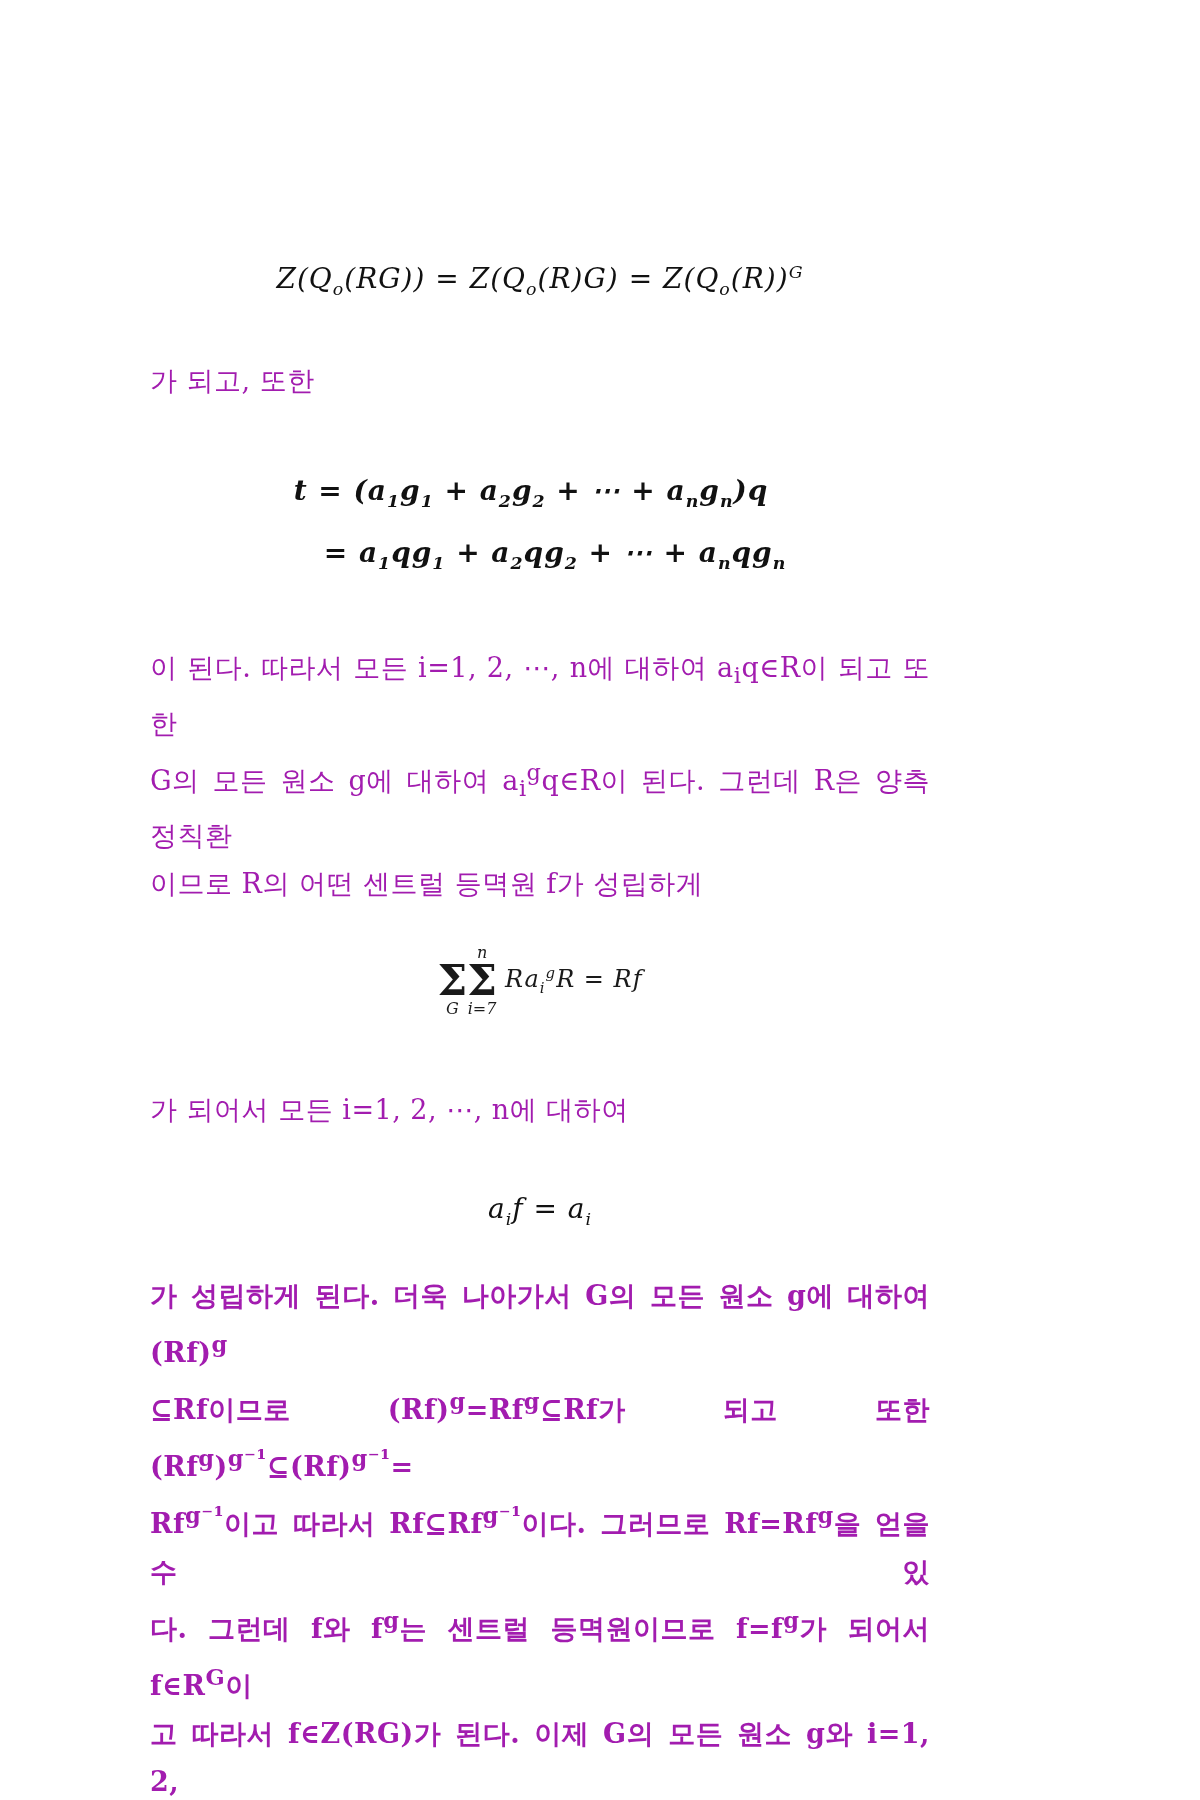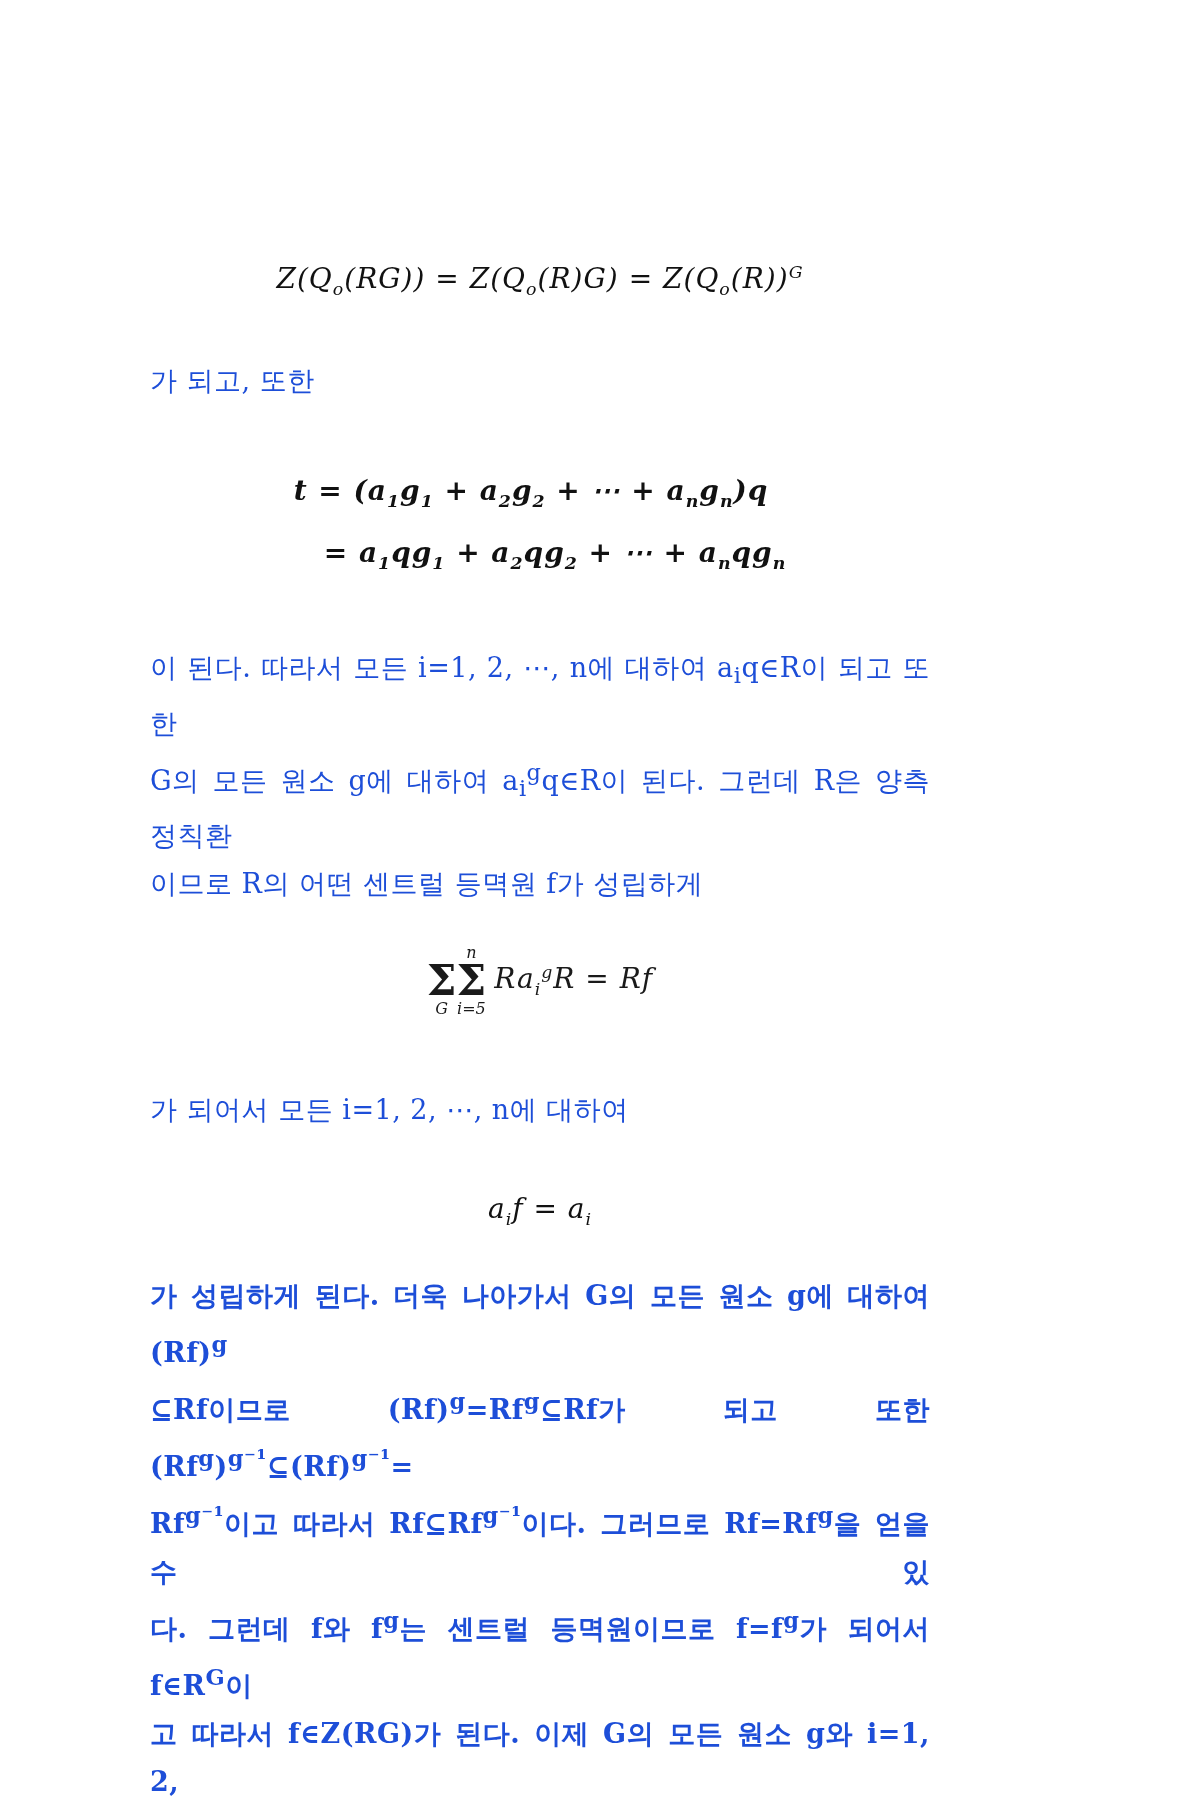--- a/index.html
+++ b/index.html
@@ -26,40 +26,40 @@
     color: #111;
   }
   .formula sup, .math sup { font-size: 62%; font-style: italic; }
   .formula sub, .math sub { font-size: 62%; font-style: italic; }
 
   .f1 { margin-top: 0; }
 
   .bodyline {
     font-size: 27px;
     line-height: 48px;
-    color: #1d4ed8;
+    color: #a21caf;
     letter-spacing: 0.5px;
     white-space: nowrap;
   }
   .para .bodyline { white-space: normal; }
   .para .fill { text-align: justify; text-align-last: justify; }
 
   .t-becomes { margin-top: 58px; }
 
   .f2 { margin-top: 60px; font-weight: bold; }
   .f2-inner { display: inline-block; text-align: left; }
   .f2-line1, .f2-line2 { line-height: 52px; }
   .f2-line2 { padding-left: 30px; }
 
   .para1 { margin-top: 56px; }
   .f3 { margin-top: 36px; display: flex; justify-content: center; align-items: center; }
   .bigsum { display: inline-flex; flex-direction: column; align-items: center; line-height: 1; }
   .sigma { font-size: 42px; font-style: normal; font-weight: bold; line-height: 0.9; }
   .lim { font-size: 16px; font-style: italic; line-height: 1.1; min-height: 18px; }
-  .sum-body { font-size: 28px; font-style: italic; margin-left: 8px; letter-spacing: 1px; }
+  .sum-body { font-size: 24px; font-style: italic; margin-left: 8px; letter-spacing: 1px; }
 
   .t-forall { margin-top: 68px; }
   .f4 { margin-top: 58px; }
   .para2 { margin-top: 44px; font-weight: bold; }
   .f5 { margin-top: 42px; }
 </style>
 </head>
 <body>
 
 <div class="page">
@@ -84,21 +84,21 @@
 
     <div class="f3">
       <span class="bigsum">
         <span class="lim">&nbsp;</span>
         <span class="sigma">Σ</span>
         <span class="lim">G</span>
       </span>
       <span class="bigsum">
         <span class="lim">n</span>
         <span class="sigma">Σ</span>
-        <span class="lim">i=5</span>
+        <span class="lim">i=7</span>
       </span>
       <span class="sum-body math">Ra<sub>i</sub><sup>g</sup>R = Rf</span>
     </div>
 
     <div class="bodyline t-forall">가 되어서 모든  i=1, 2, ⋯,  n에 대하여</div>
 
     <div class="formula f4">a<sub>i</sub>f = a<sub>i</sub></div>
 
     <div class="para para2">
       <div class="bodyline fill">가 성립하게  된다.  더욱  나아가서  G의  모든  원소  g에  대하여  (Rf)<sup>g</sup></div>

